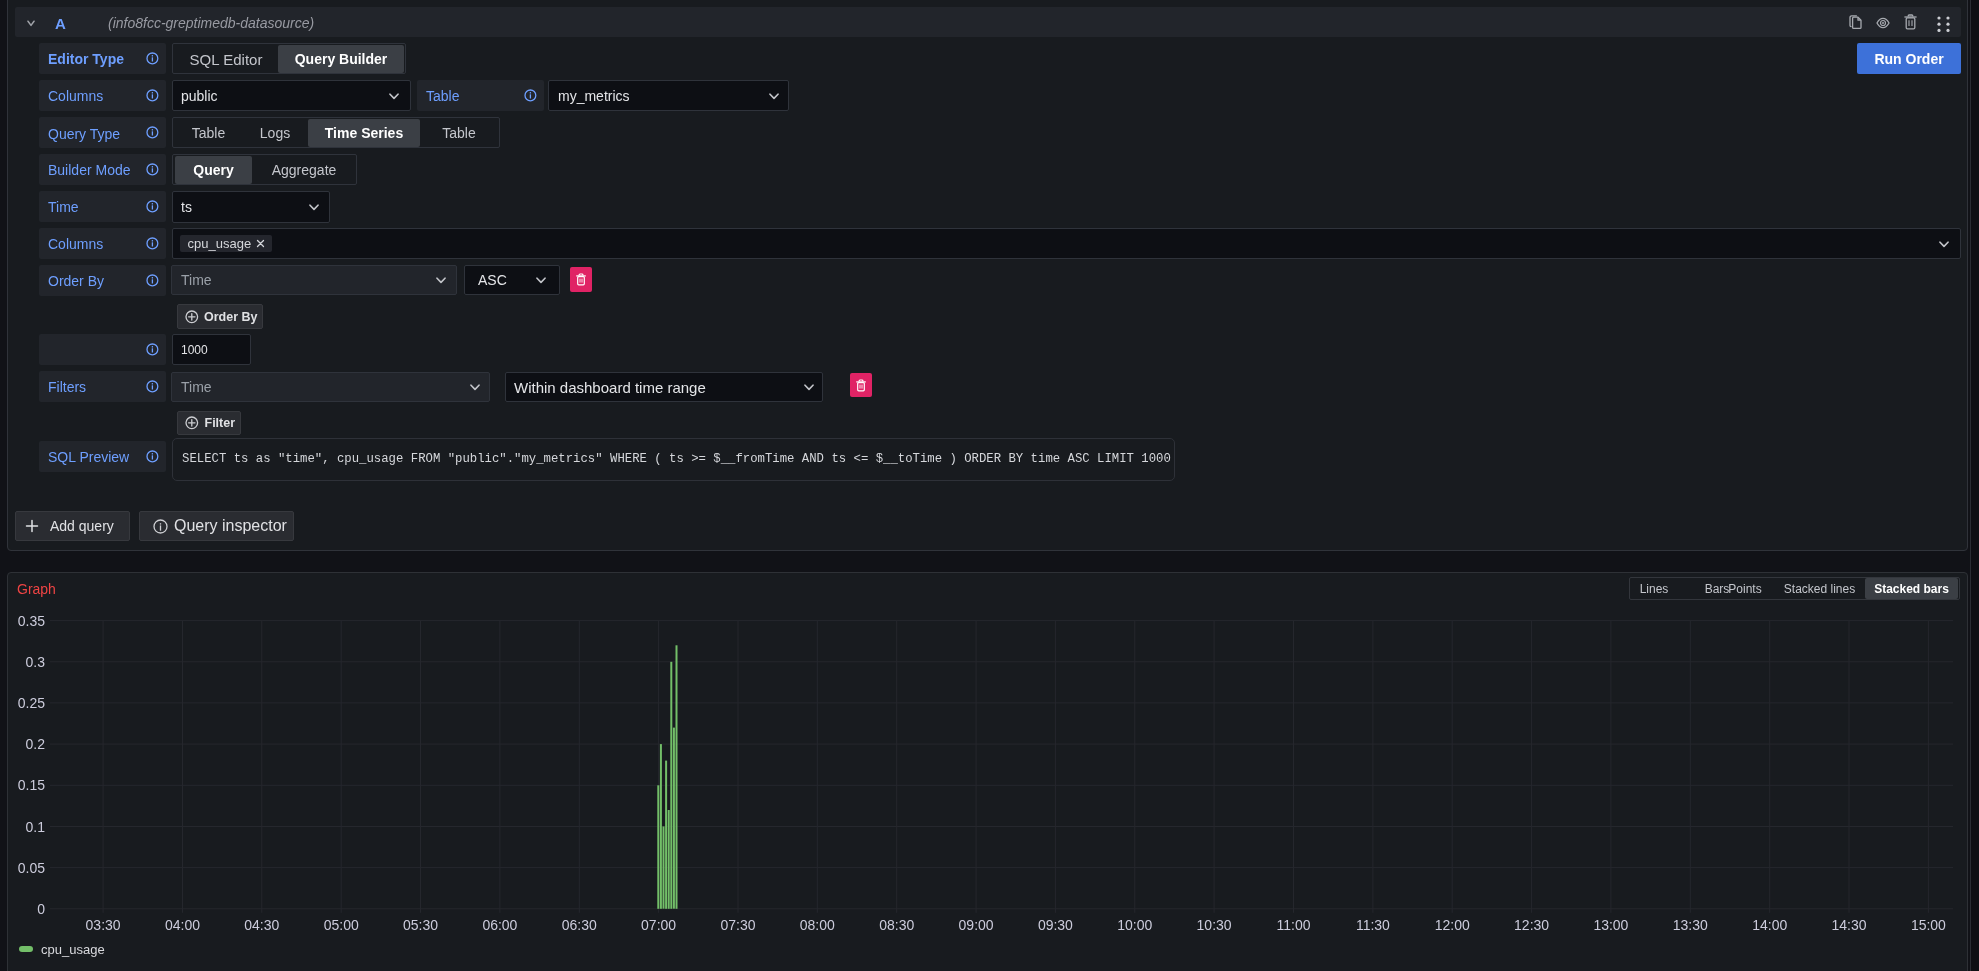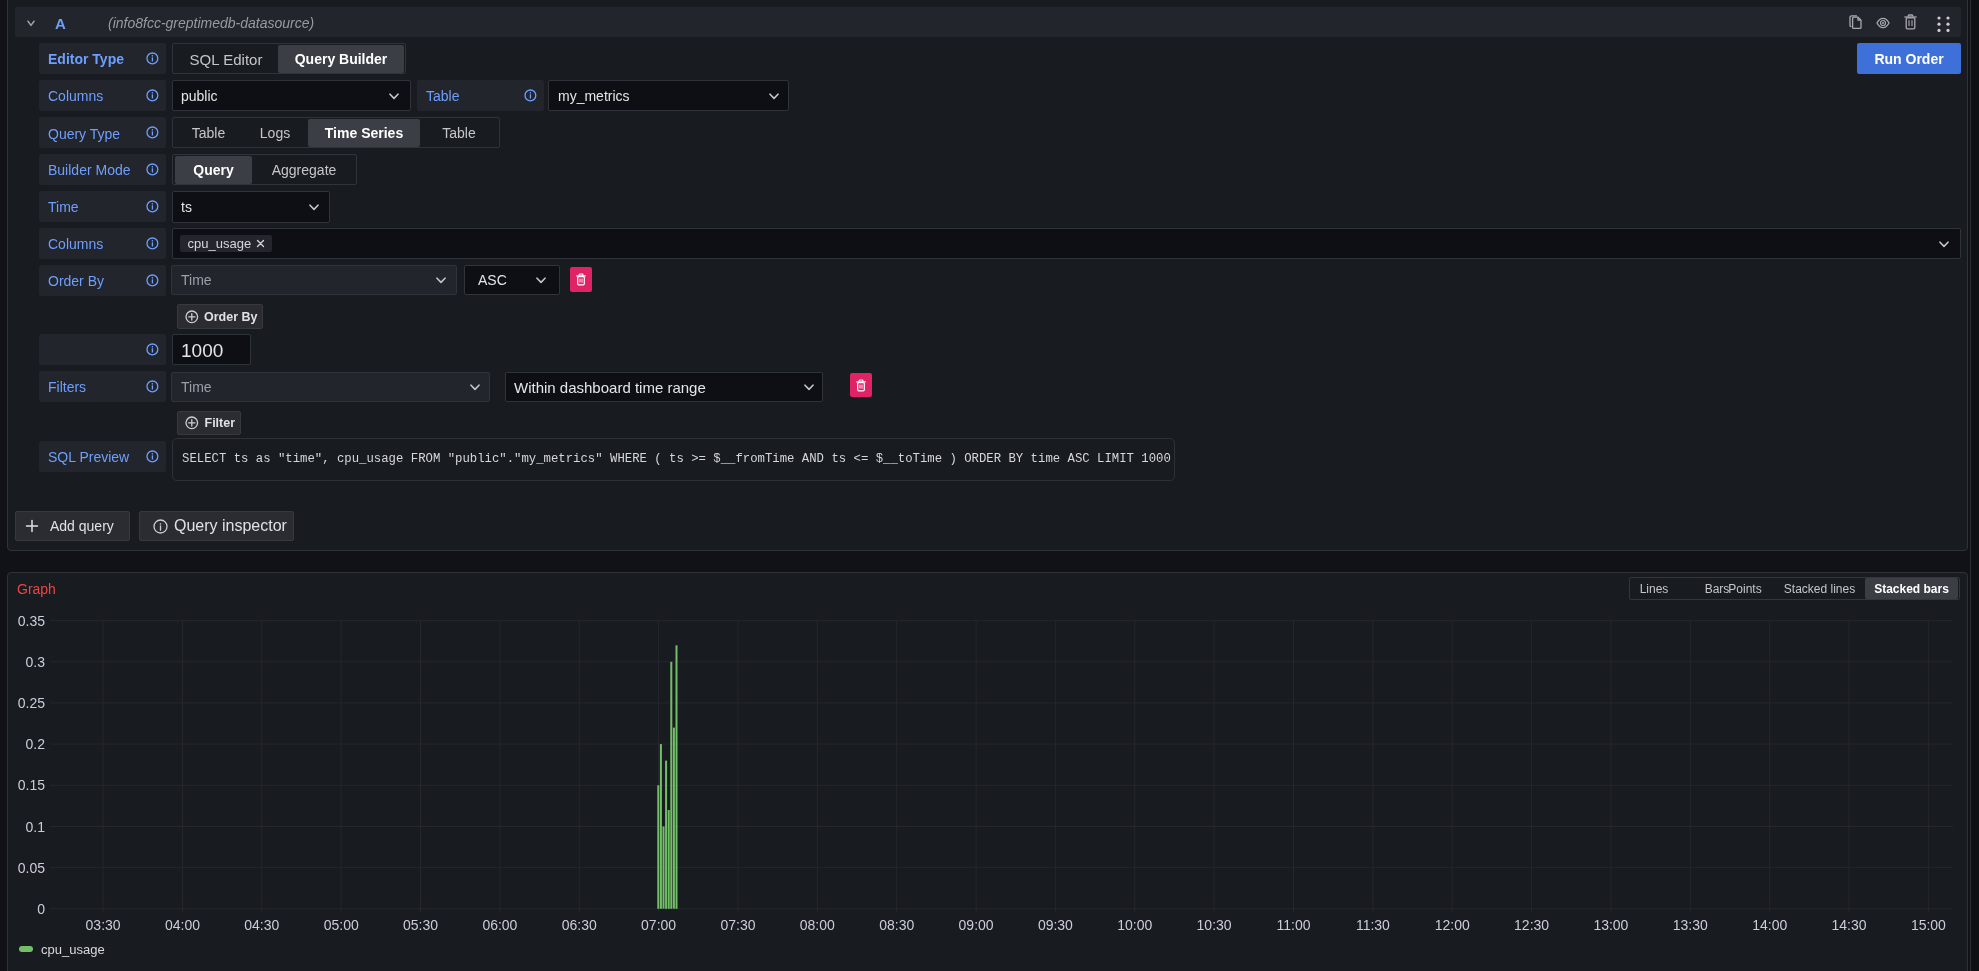--- a/index.html
+++ b/index.html
@@ -171,21 +171,21 @@
     <rect x="2.7" y="3.6" width="6.6" height="8.2" rx="1" stroke="#fff" stroke-width="1.2" fill="none"></rect>
     <path d="M5 5.6 V9.6 M7 5.6 V9.6" stroke="#fff" stroke-width="0.9"></path>
   </svg>
 <div style="position:absolute;left:176.5px;top:304.0px;width:86.5px;height:24.5px;box-sizing:border-box;border-radius:2px;background:#2a2c31;border:1px solid #37393e;"></div>
 <svg style="position:absolute;left:184.7px;top:309.5px" width="14" height="14" viewBox="0 0 14 14">
     <circle cx="6.8" cy="6.8" r="5.8" stroke="#cdced2" stroke-width="1.3" fill="none"></circle>
     <path d="M6.8 3.5999999999999996 V10.0 M3.5999999999999996 6.8 H10.0" stroke="#cdced2" stroke-width="1.3" stroke-linecap="round"></path>
   </svg>
 <div style="position:absolute;left:204.0px;top:316.5px;transform:translateY(-50%);font-size:12.5px;color:#e0e1e4;font-weight:700;white-space:nowrap;line-height:1;">Order By</div>
 <div style="position:absolute;left:172.0px;top:334.0px;width:79.0px;height:31.0px;box-sizing:border-box;border-radius:2px;background:#0d0f14;border:1px solid #2f333b;"></div>
-<div style="position:absolute;left:181.0px;top:349.5px;transform:translateY(-50%);font-size:19px;color:#e4e5e8;font-weight:400;white-space:nowrap;line-height:1;text-align:right;">1000</div>
+<div style="position:absolute;left:181.0px;top:349.5px;transform:translateY(-50%);font-size:12px;color:#e4e5e8;font-weight:400;white-space:nowrap;line-height:1;text-align:right;">1000</div>
 <div style="position:absolute;left:171.0px;top:371.5px;width:319.0px;height:30.0px;box-sizing:border-box;border-radius:2px;background:#22252b;border:1px solid #2f333b;"></div>
 <div style="position:absolute;left:181.0px;top:386.5px;transform:translateY(-50%);font-size:14px;color:#9aa0a8;font-weight:400;white-space:nowrap;line-height:1;">Time</div>
 <svg style="position:absolute;left:470.0px;top:383.5px" width="10" height="7" viewBox="0 0 10 7">
     <path d="M1 1.2 L5.0 5.4 L9 1.2" stroke="#c3c5ca" stroke-width="1.6" fill="none" stroke-linecap="round" stroke-linejoin="round"></path>
   </svg>
 <div style="position:absolute;left:505.0px;top:371.5px;width:318.0px;height:30.0px;box-sizing:border-box;border-radius:2px;background:#0d0f14;border:1px solid #2f333b;"></div>
 <div style="position:absolute;left:514.0px;top:386.5px;transform:translateY(-50%);font-size:15px;color:#e4e5e8;font-weight:400;white-space:nowrap;line-height:1;">Within dashboard time range</div>
 <svg style="position:absolute;left:804.0px;top:383.5px" width="10" height="7" viewBox="0 0 10 7">
     <path d="M1 1.2 L5.0 5.4 L9 1.2" stroke="#c3c5ca" stroke-width="1.6" fill="none" stroke-linecap="round" stroke-linejoin="round"></path>
   </svg>

